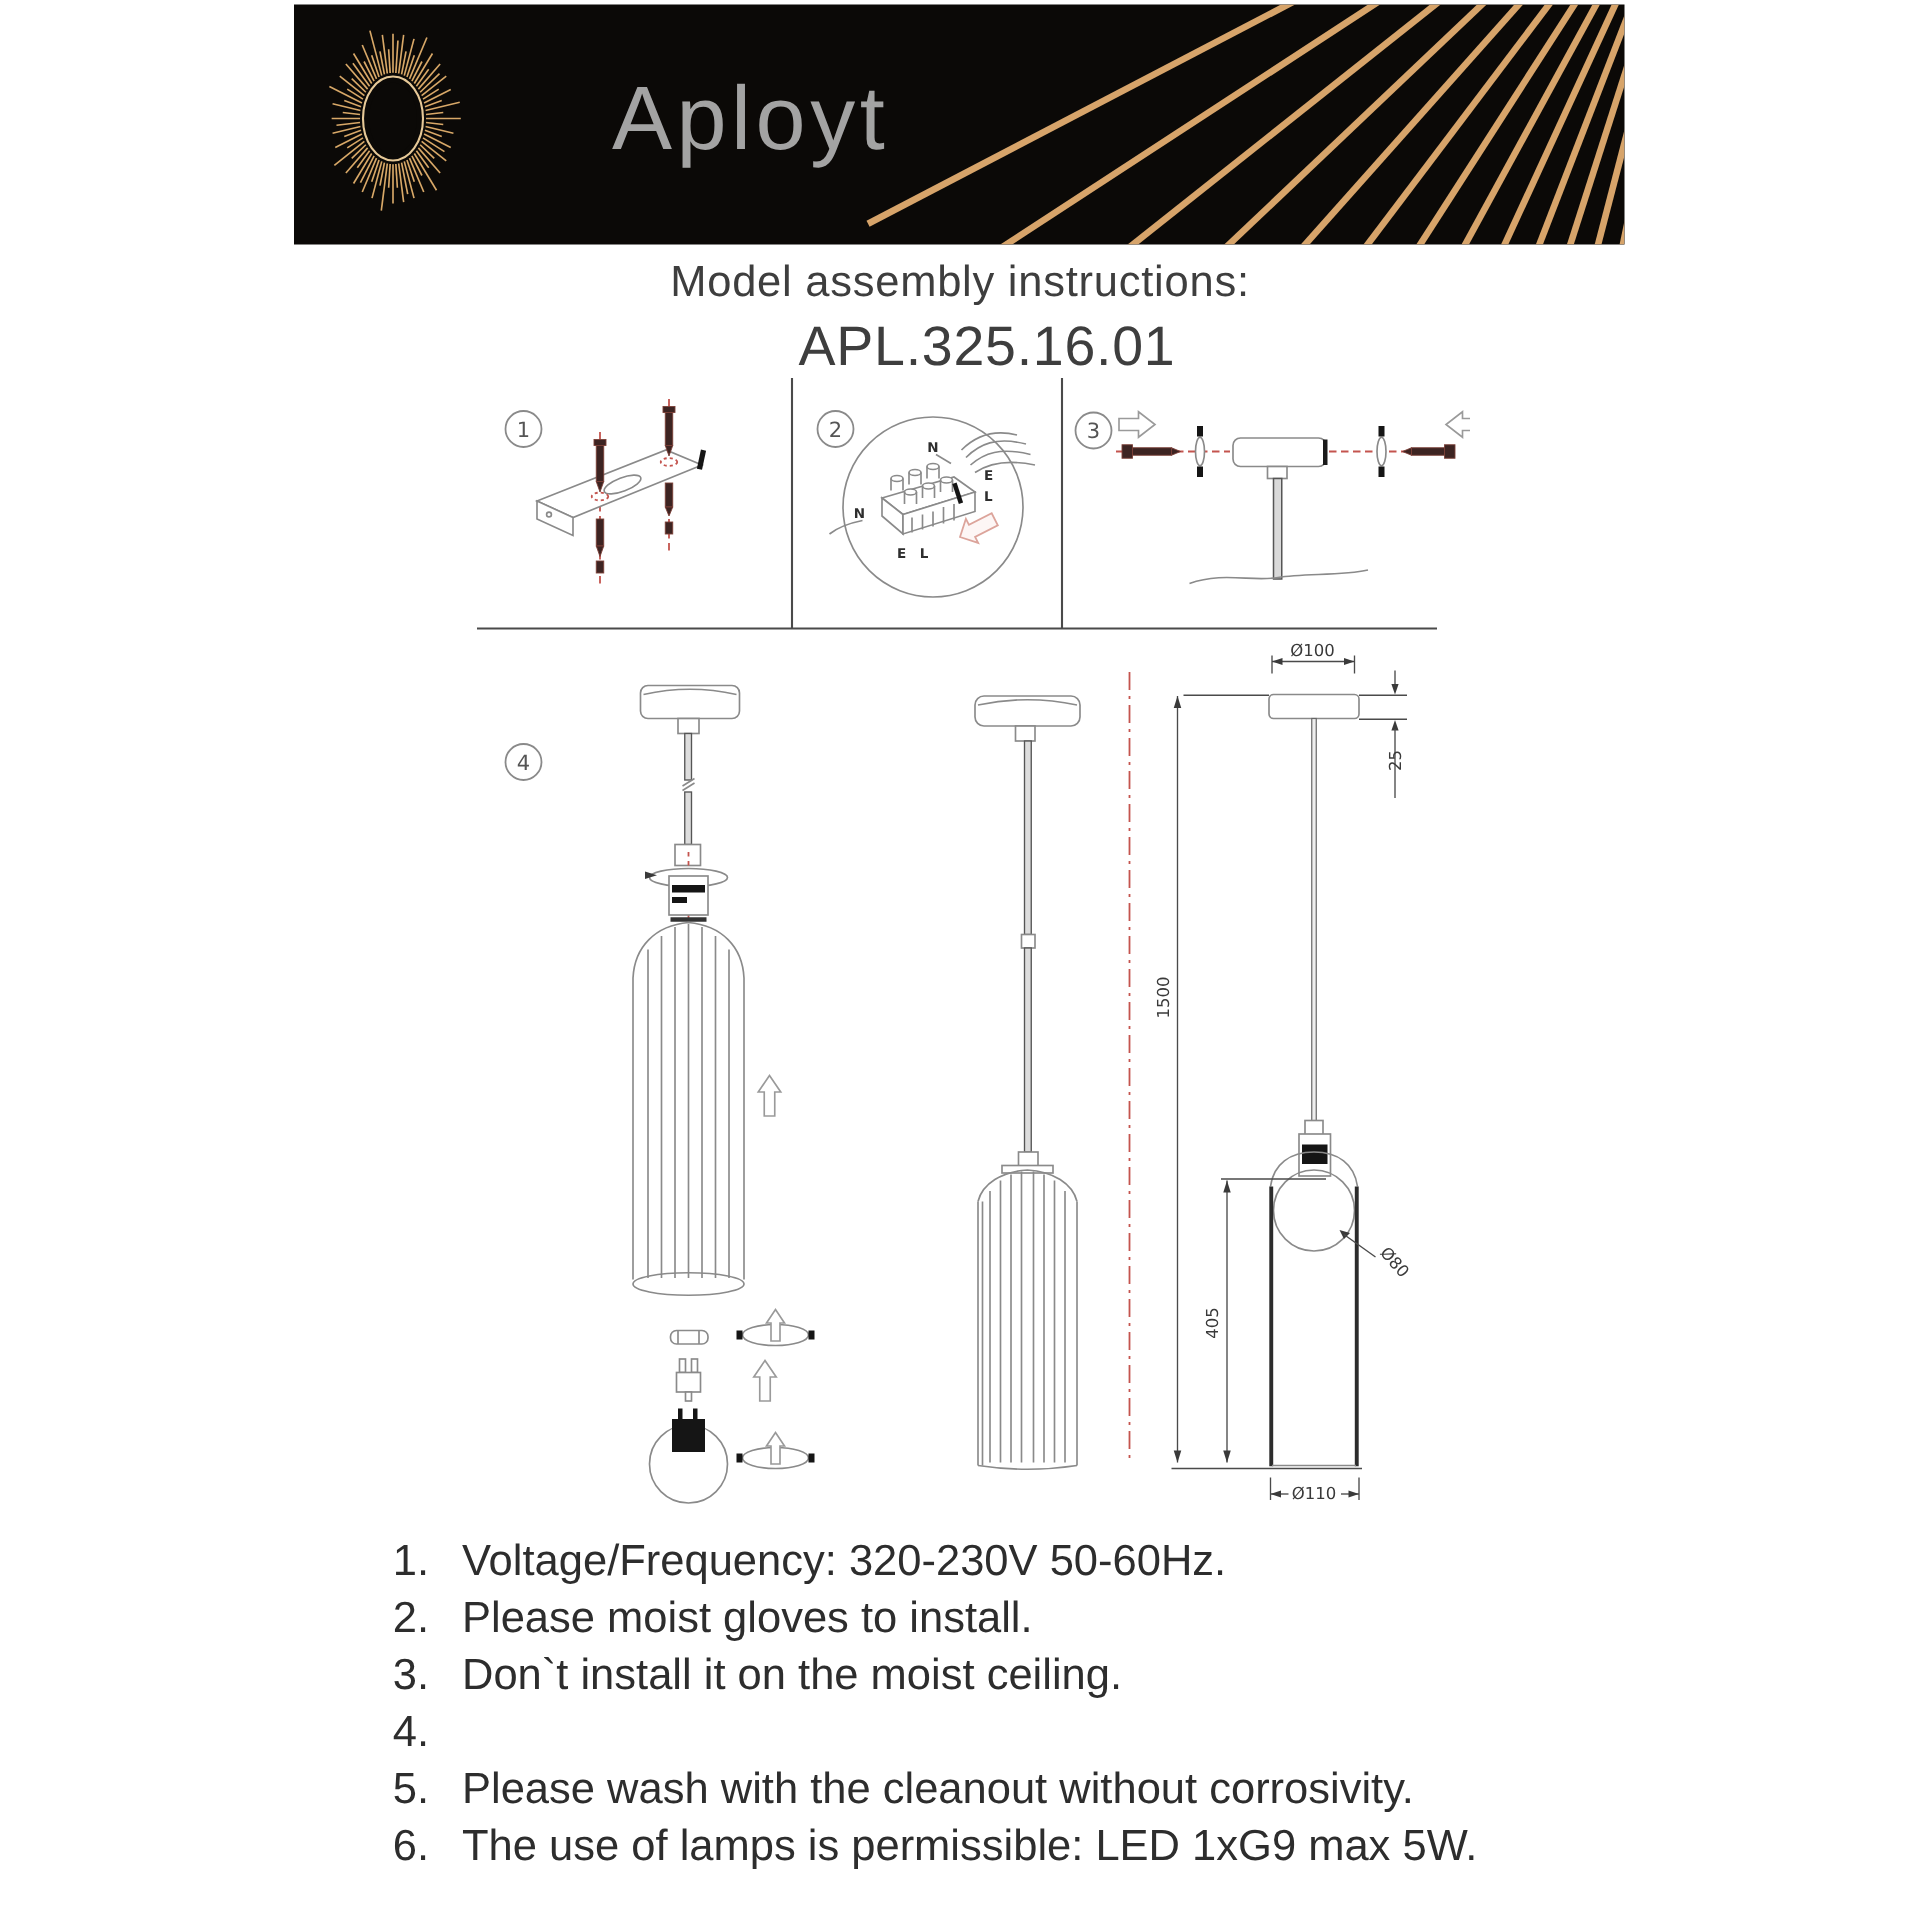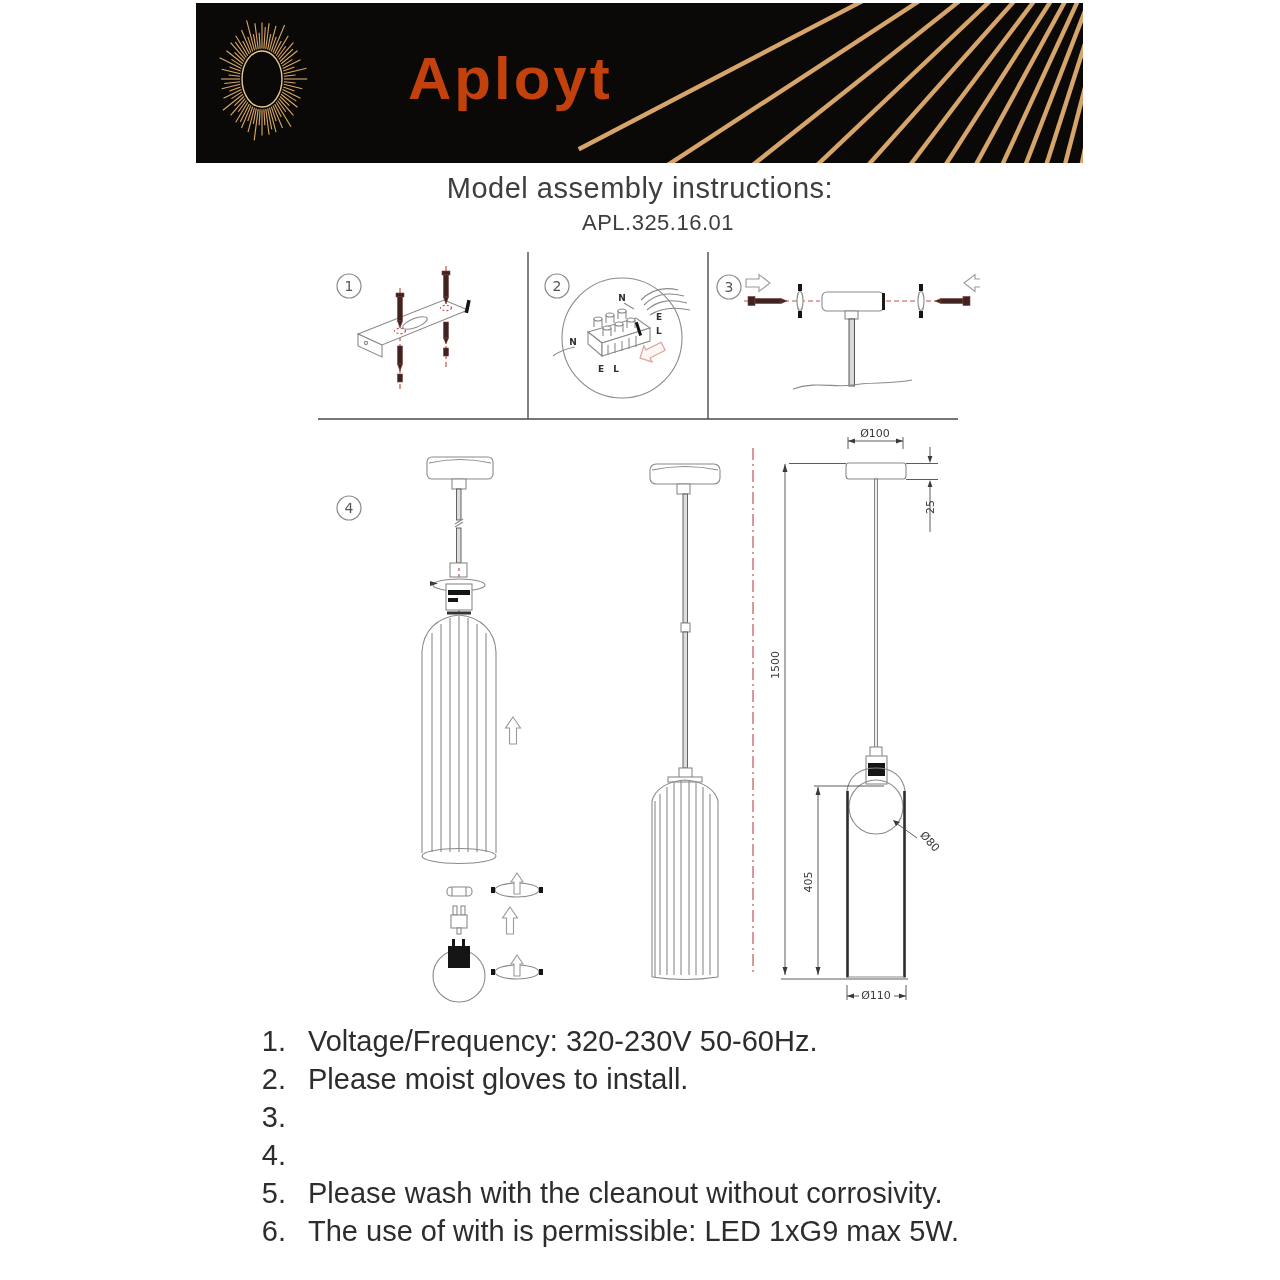--- a/index.html
+++ b/index.html
@@ -1,26 +1,26 @@
 <!DOCTYPE html>
 <html><head>
 <meta charset="utf-8">
 <style>
   html,body{margin:0;padding:0;}
   body{width:1280px;height:1280px;position:relative;background:#ffffff;font-family:"Liberation Sans",sans-serif;overflow:hidden;}
 
   
   .banner{position:absolute;left:196px;top:3px;width:887px;height:160px;background:#0b0907;overflow:hidden;}
   .banner svg{position:absolute;left:0;top:0;}
-  .brand{position:absolute;left:212px;top:26px;font-size:60px;font-weight:700;letter-spacing:3px;color:#c2410c;line-height:100px;}
+  .brand{position:absolute;left:212px;top:26px;font-size:60px;font-weight:400;letter-spacing:3px;color:#a3a3a3;line-height:100px;}
 
   
   .title-wrap{position:absolute;left:0;top:172px;width:1280px;text-align:center;color:#3e3e3e;}
   .title-line1{font-size:29px;letter-spacing:0.5px;}
-  .title-line2{font-size:22px;margin-top:5px;letter-spacing:0.5px;margin-left:36px;}
+  .title-line2{font-size:37px;margin-top:5px;letter-spacing:0.5px;margin-left:36px;}
 
   
   .drawing{position:absolute;left:300px;top:250px;width:680px;height:760px;}
   .ln{stroke:#8a8a8a;fill:none;stroke-width:1.1;}
   .lnd{stroke:#4a4a4a;fill:none;stroke-width:1.4;}
   .fw{fill:#ffffff;stroke:#8a8a8a;stroke-width:1.1;}
   .thick{stroke:#2c2c2c;fill:none;stroke-width:2.6;}
   .red{stroke:#c4544e;fill:none;stroke-width:1.2;}
   .dim{stroke:#4a4a4a;stroke-width:0.9;fill:none;}
   .arr{fill:#3a3a3a;stroke:none;}
@@ -438,25 +438,26 @@
   <div class="inst-row">
     <span class="inst-num">1.</span>
     <span class="inst-text">Voltage/Frequency: 320-230V 50-60Hz.</span>
   </div>
   <div class="inst-row">
     <span class="inst-num">2.</span>
     <span class="inst-text">Please moist gloves to install.</span>
   </div>
   <div class="inst-row">
     <span class="inst-num">3.</span>
+    <span class="inst-text">Don`t install it on the moist ceiling.</span>
   </div>
   <div class="inst-row">
     <span class="inst-num">4.</span>
   </div>
   <div class="inst-row">
     <span class="inst-num">5.</span>
     <span class="inst-text">Please wash with the cleanout without corrosivity.</span>
   </div>
   <div class="inst-row">
     <span class="inst-num">6.</span>
-    <span class="inst-text">The use of with is permissible: LED 1xG9 max 5W.</span>
+    <span class="inst-text">The use of lamps is permissible: LED 1xG9 max 5W.</span>
   </div>
 </div>
 
 </body></html>

